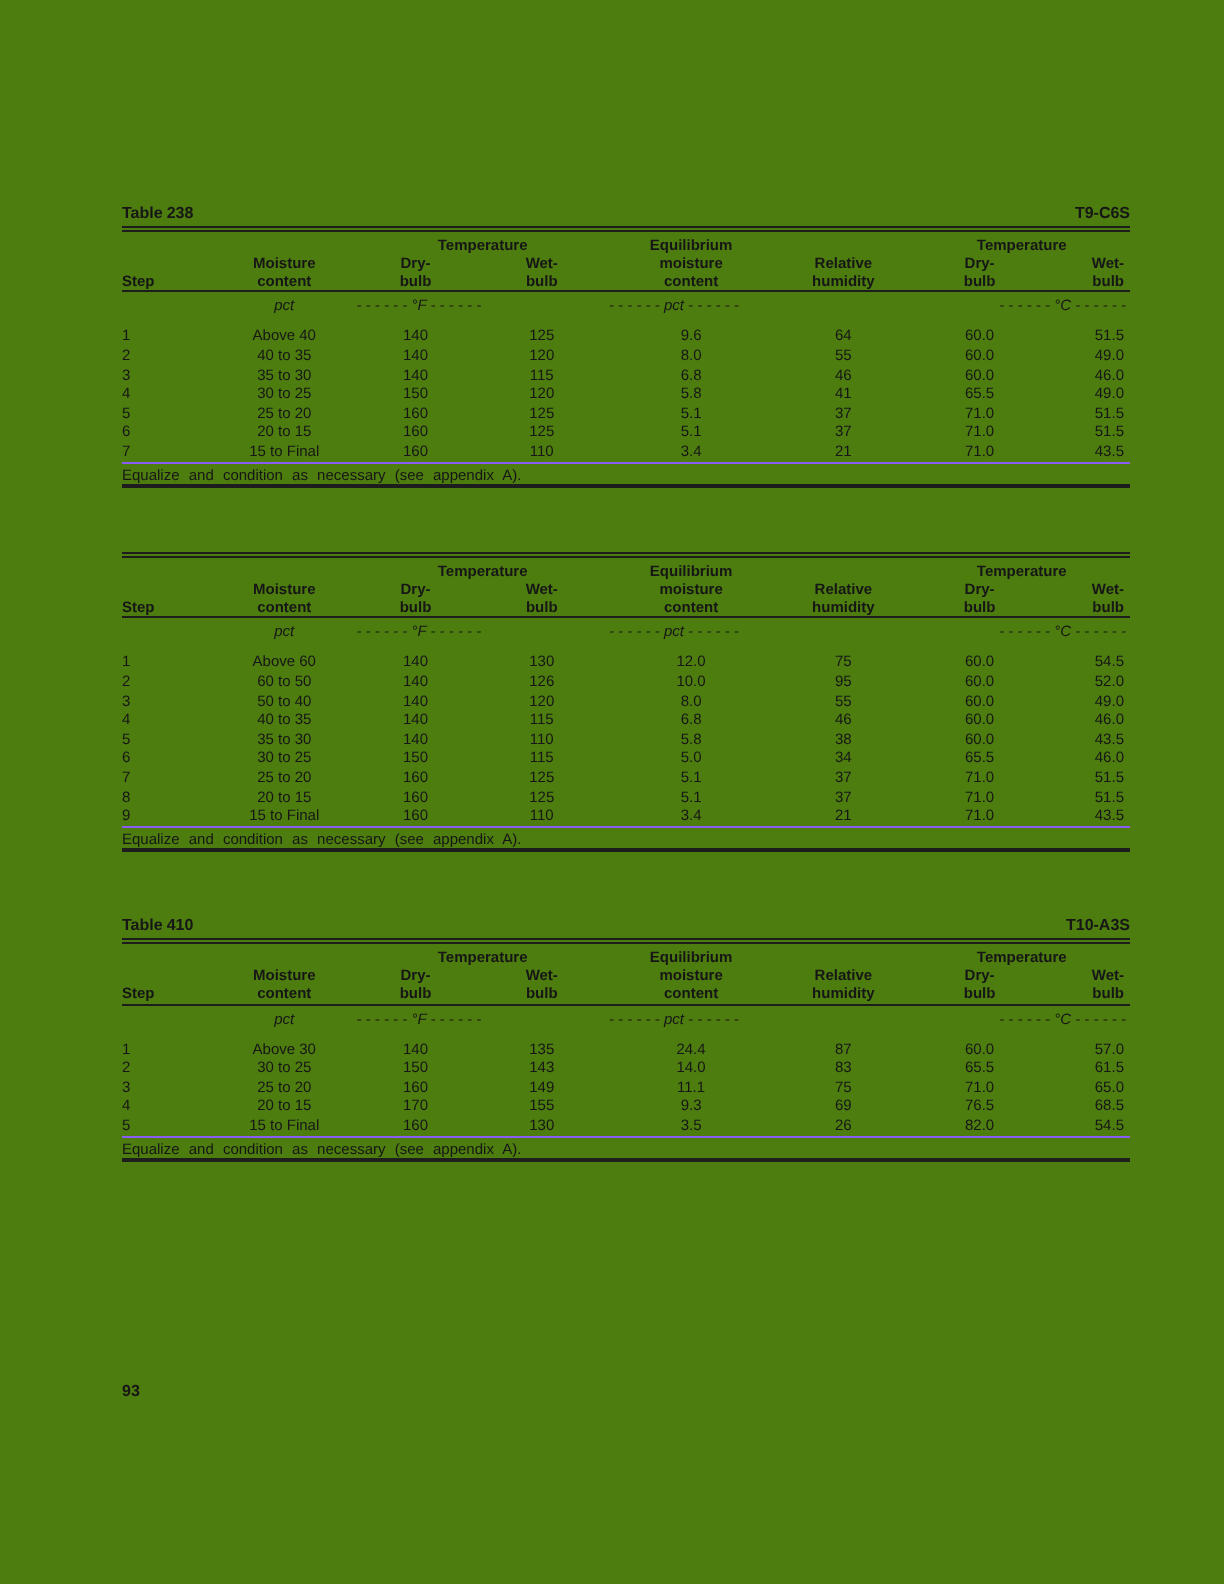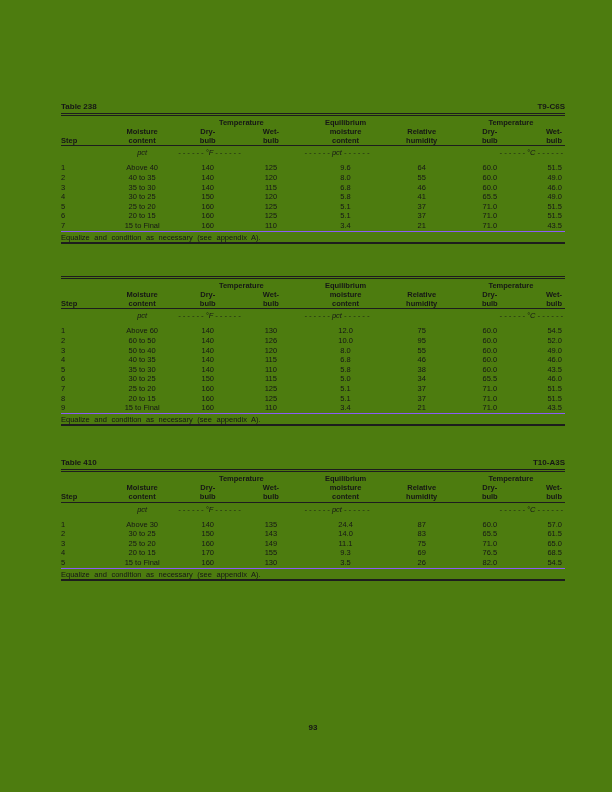--- a/index.html
+++ b/index.html
@@ -36,22 +36,22 @@
     border-top: 1.5px solid #1d1d1d;
     font-style: italic; padding: 2px 0 6px 0; line-height: 9px;
   }
   .sched tr.units td.uc { text-align: right; padding-right: 2px; }
   .sched tbody tr.data-row td { line-height: 9.6px; }
   .sched tr.foot td {
     border-top: 1px solid #8b5cf6; text-align: left; line-height: 9.5px;
     padding-top: 1px; word-spacing: 2.5px;
   }
   .pageno {
-    position: absolute; top: 723px; left: 61px; width: 504px;
-    text-align: center; font-size: 8px; font-weight: bold;
+    position: absolute; top: 691px; left: 61px; width: 504px;
+    text-align: left; font-size: 8px; font-weight: bold;
   }
 </style>
 </head>
 <body>
 
 <div class="page">
   <div class="content">
 
     <section class="table-block">
       <div class="t-titlebar">

